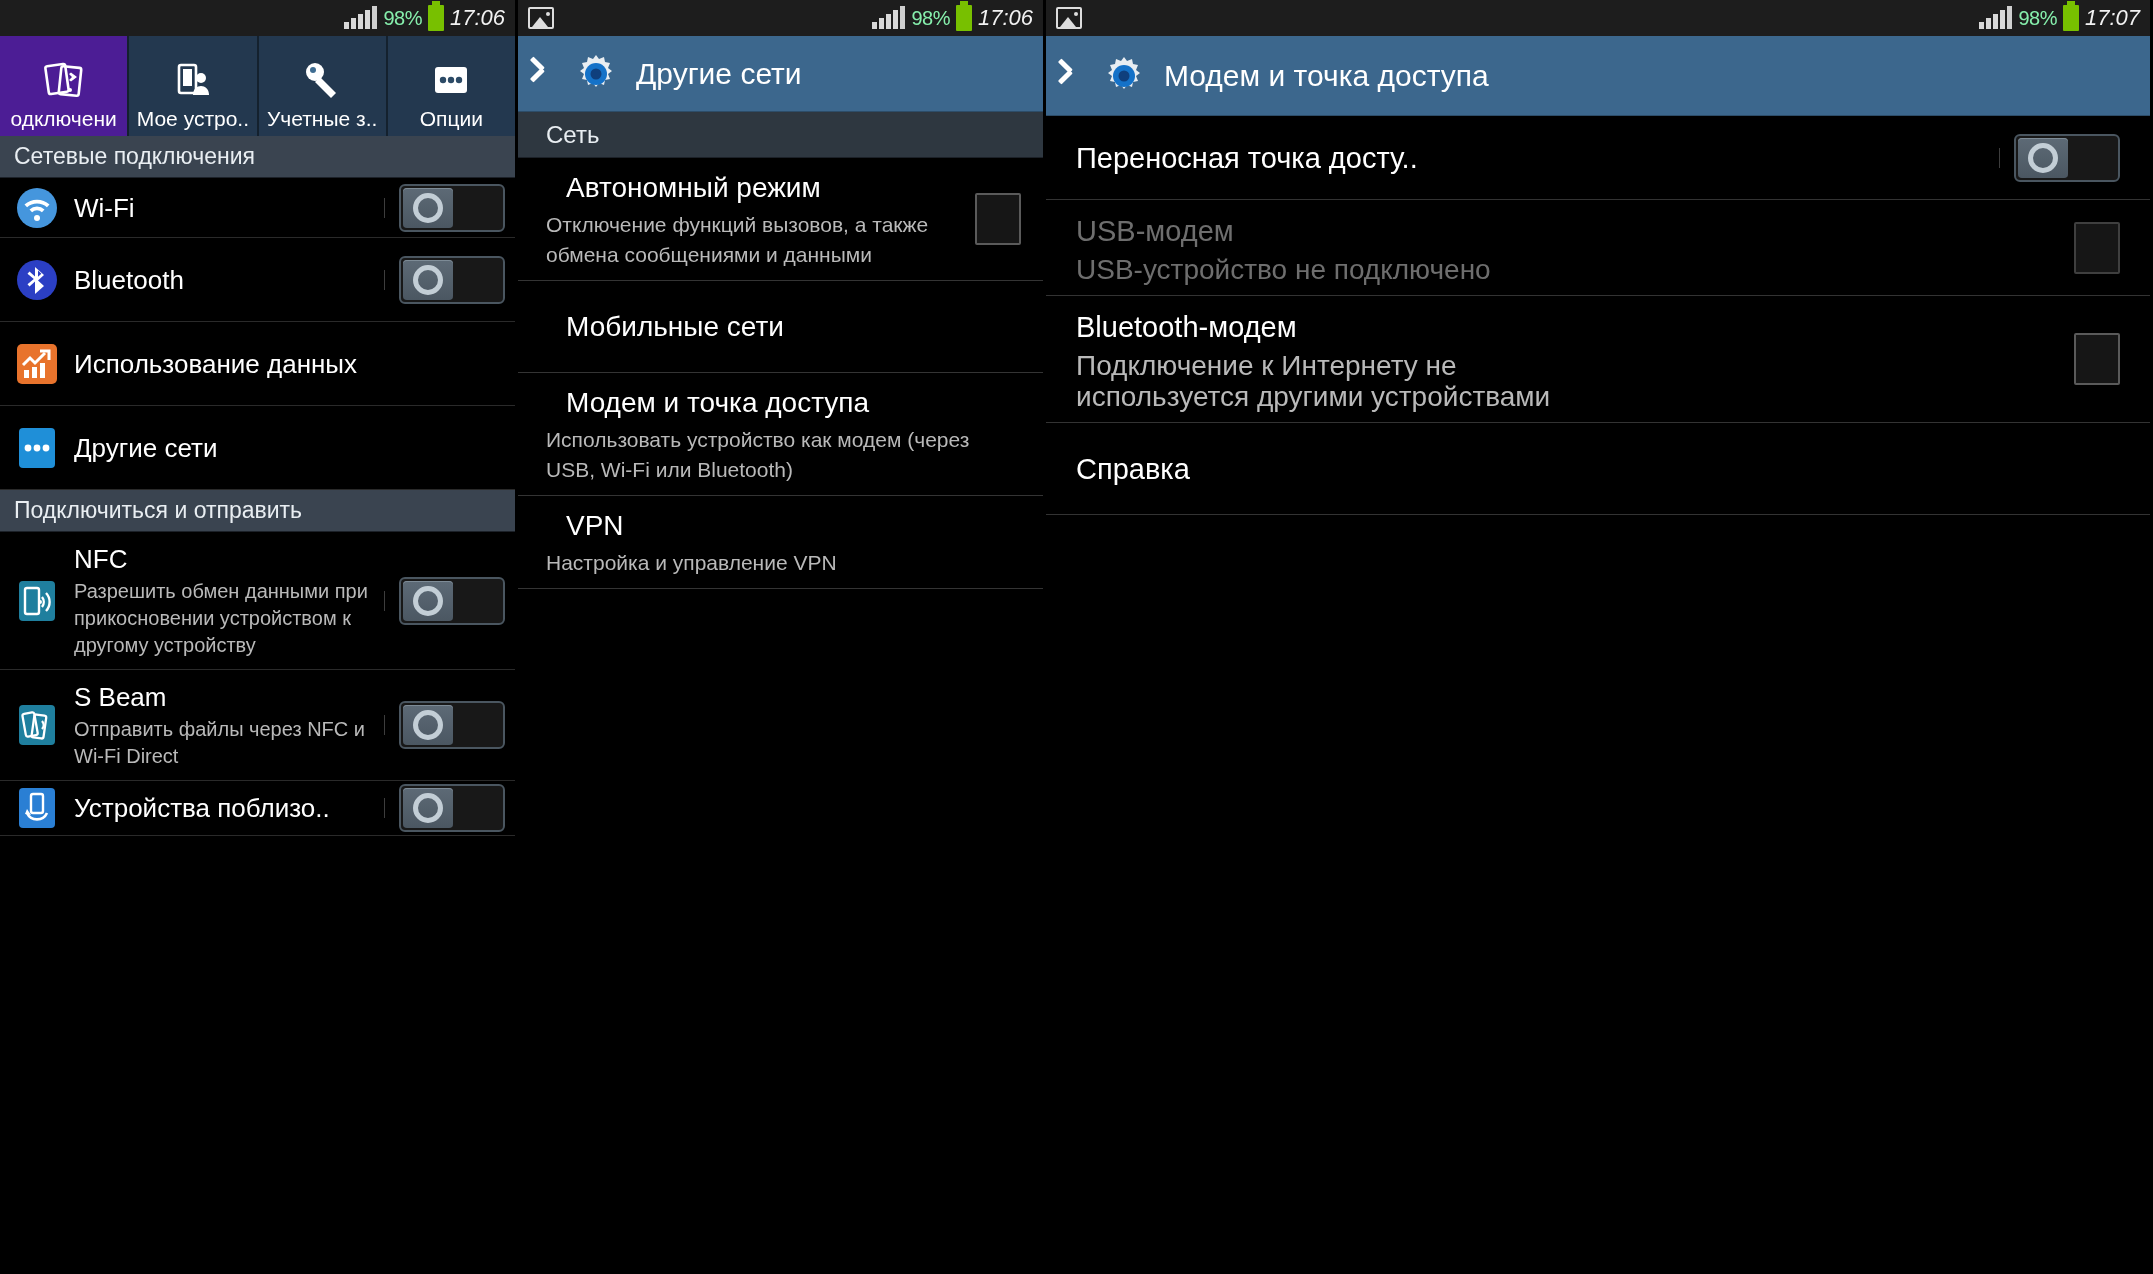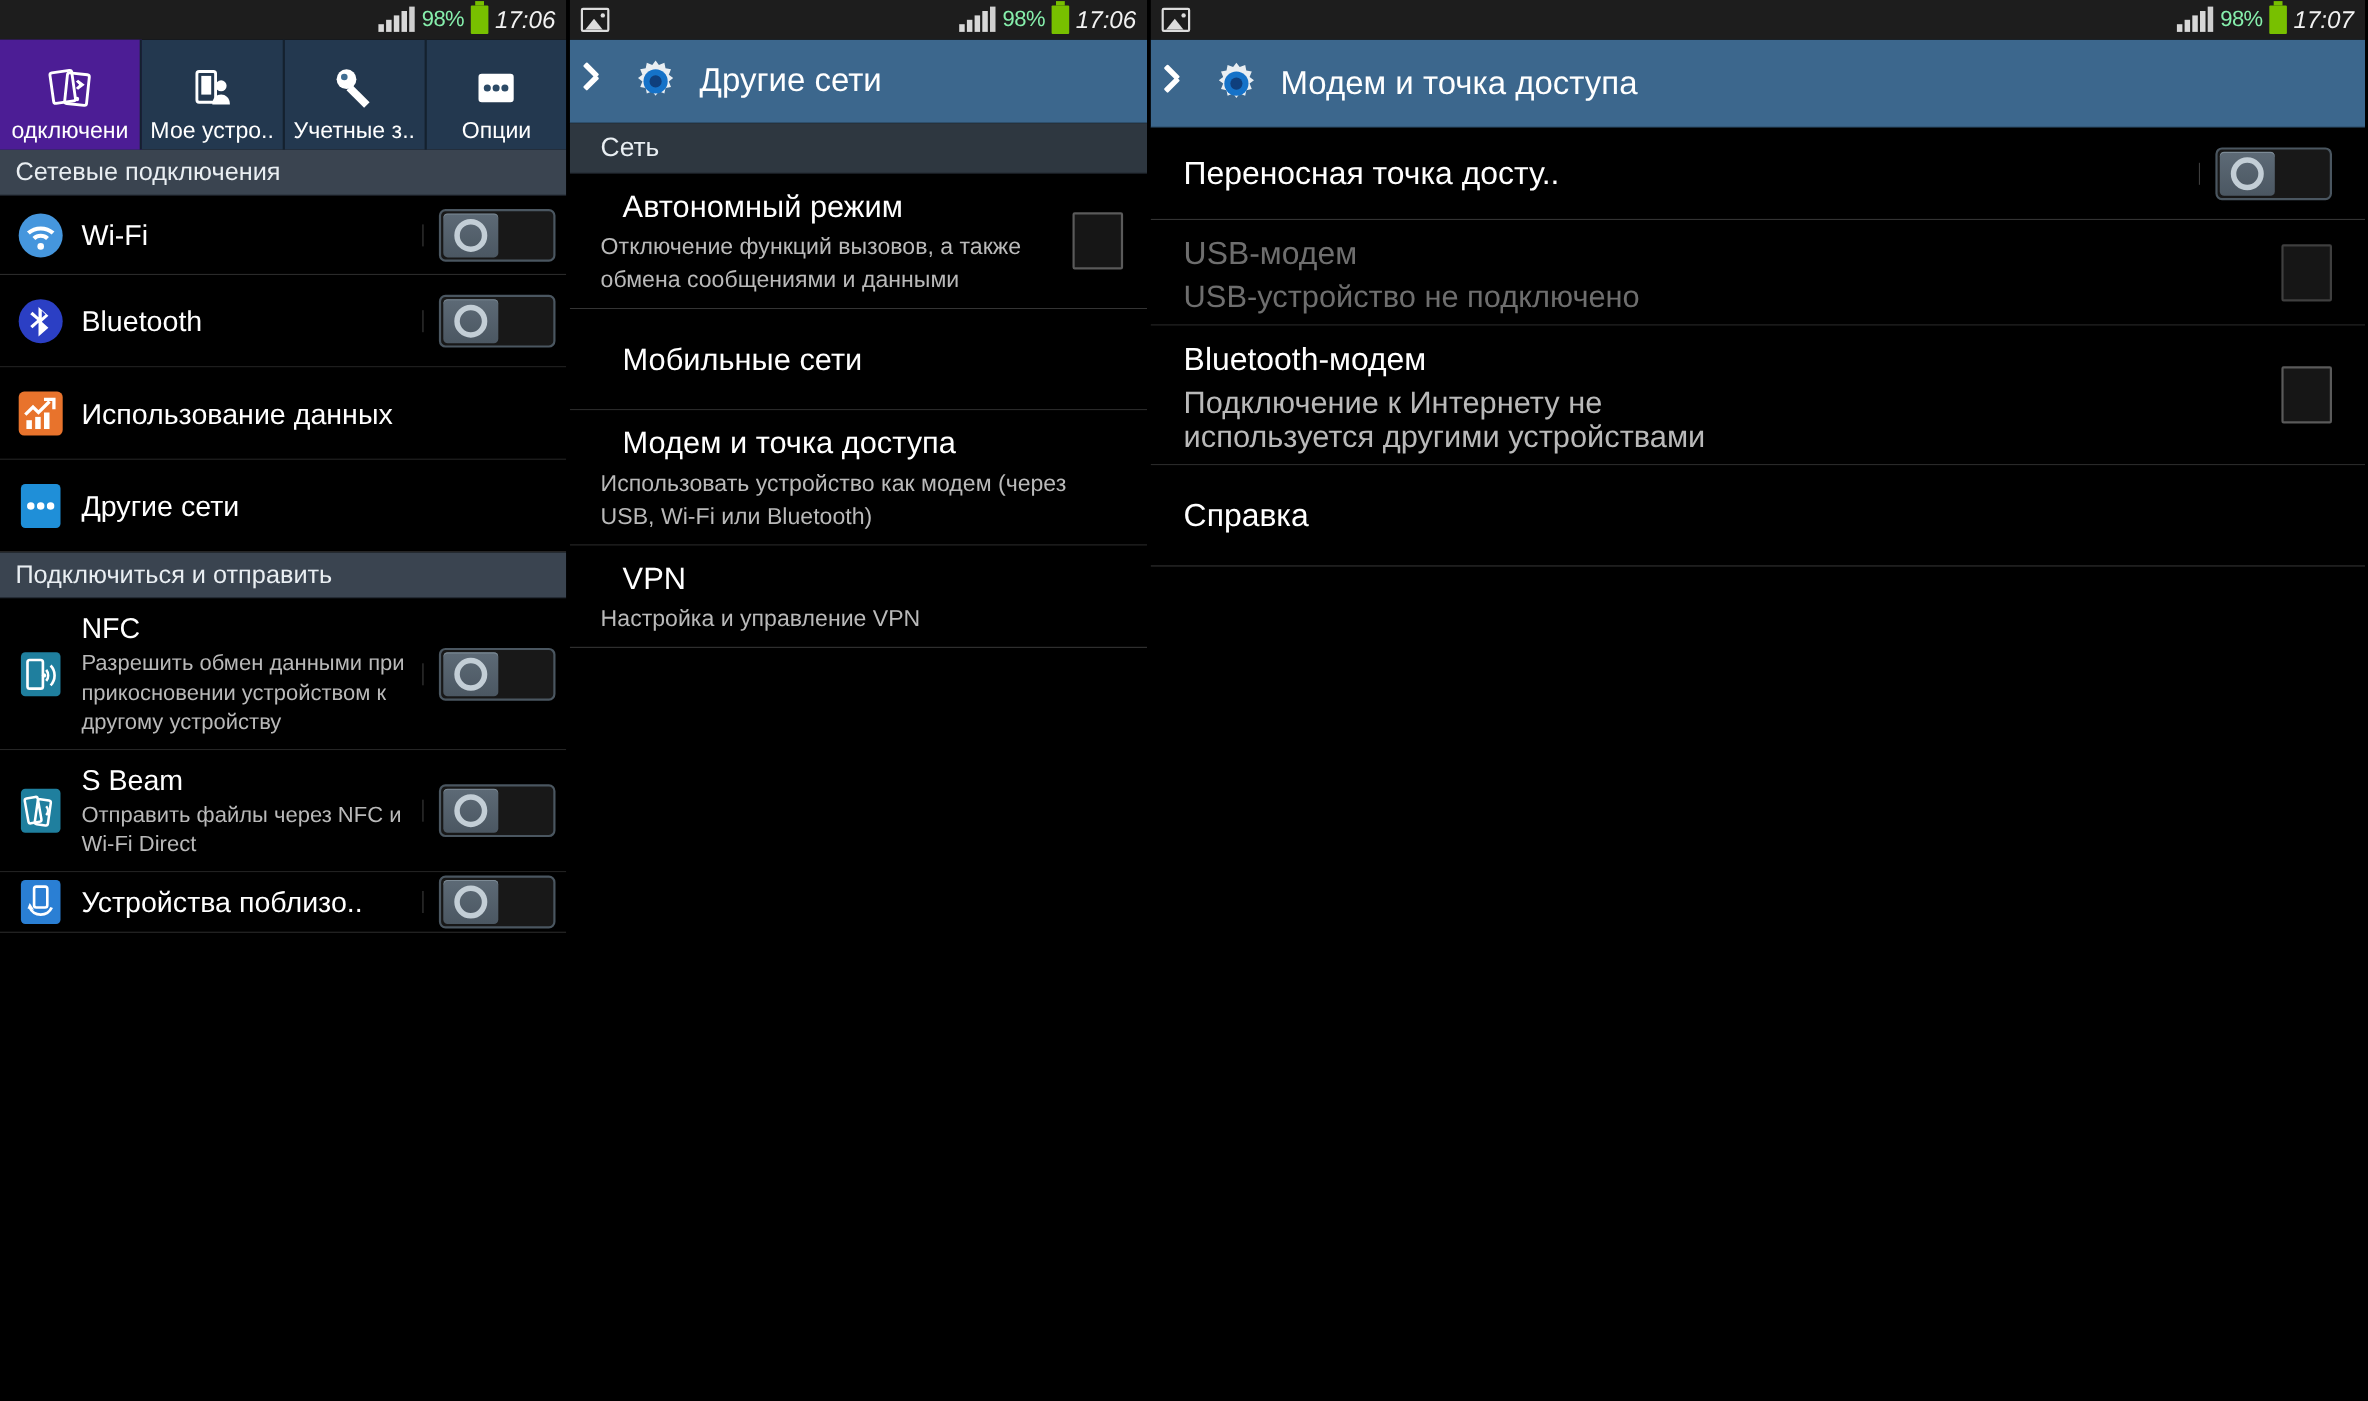--- a/index.html
+++ b/index.html
@@ -216,21 +216,21 @@
             <circle cx="23" cy="23" r="3.2" fill="#2c4a66"></circle>
             <circle cx="31" cy="23" r="3.2" fill="#2c4a66"></circle>
           </svg>
         </span>
         <span class="tab-label">Опции</span>
       </div>
     </div>
 
     <div class="sect-head">Сетевые подключения</div>
 
-    <div class="row" style="height:72px">
+    <div class="row" style="height:60px">
       <span class="ico">
         <svg width="42" height="42" viewBox="0 0 42 42">
           <circle cx="21" cy="21" r="20" fill="#4596dd"></circle>
           <g fill="#fff">
             <path d="M21 28a3 3 0 100 6 3 3 0 000-6z"></path>
             <path d="M13.5 22.5l2.6 2.7a7 7 0 019.8 0l2.6-2.7a11 11 0 00-15 0z"></path>
             <path d="M8.5 17.5l2.6 2.7a15 15 0 0119.8 0l2.6-2.7a19 19 0 00-25 0z"></path>
           </g>
         </svg>
       </span>

